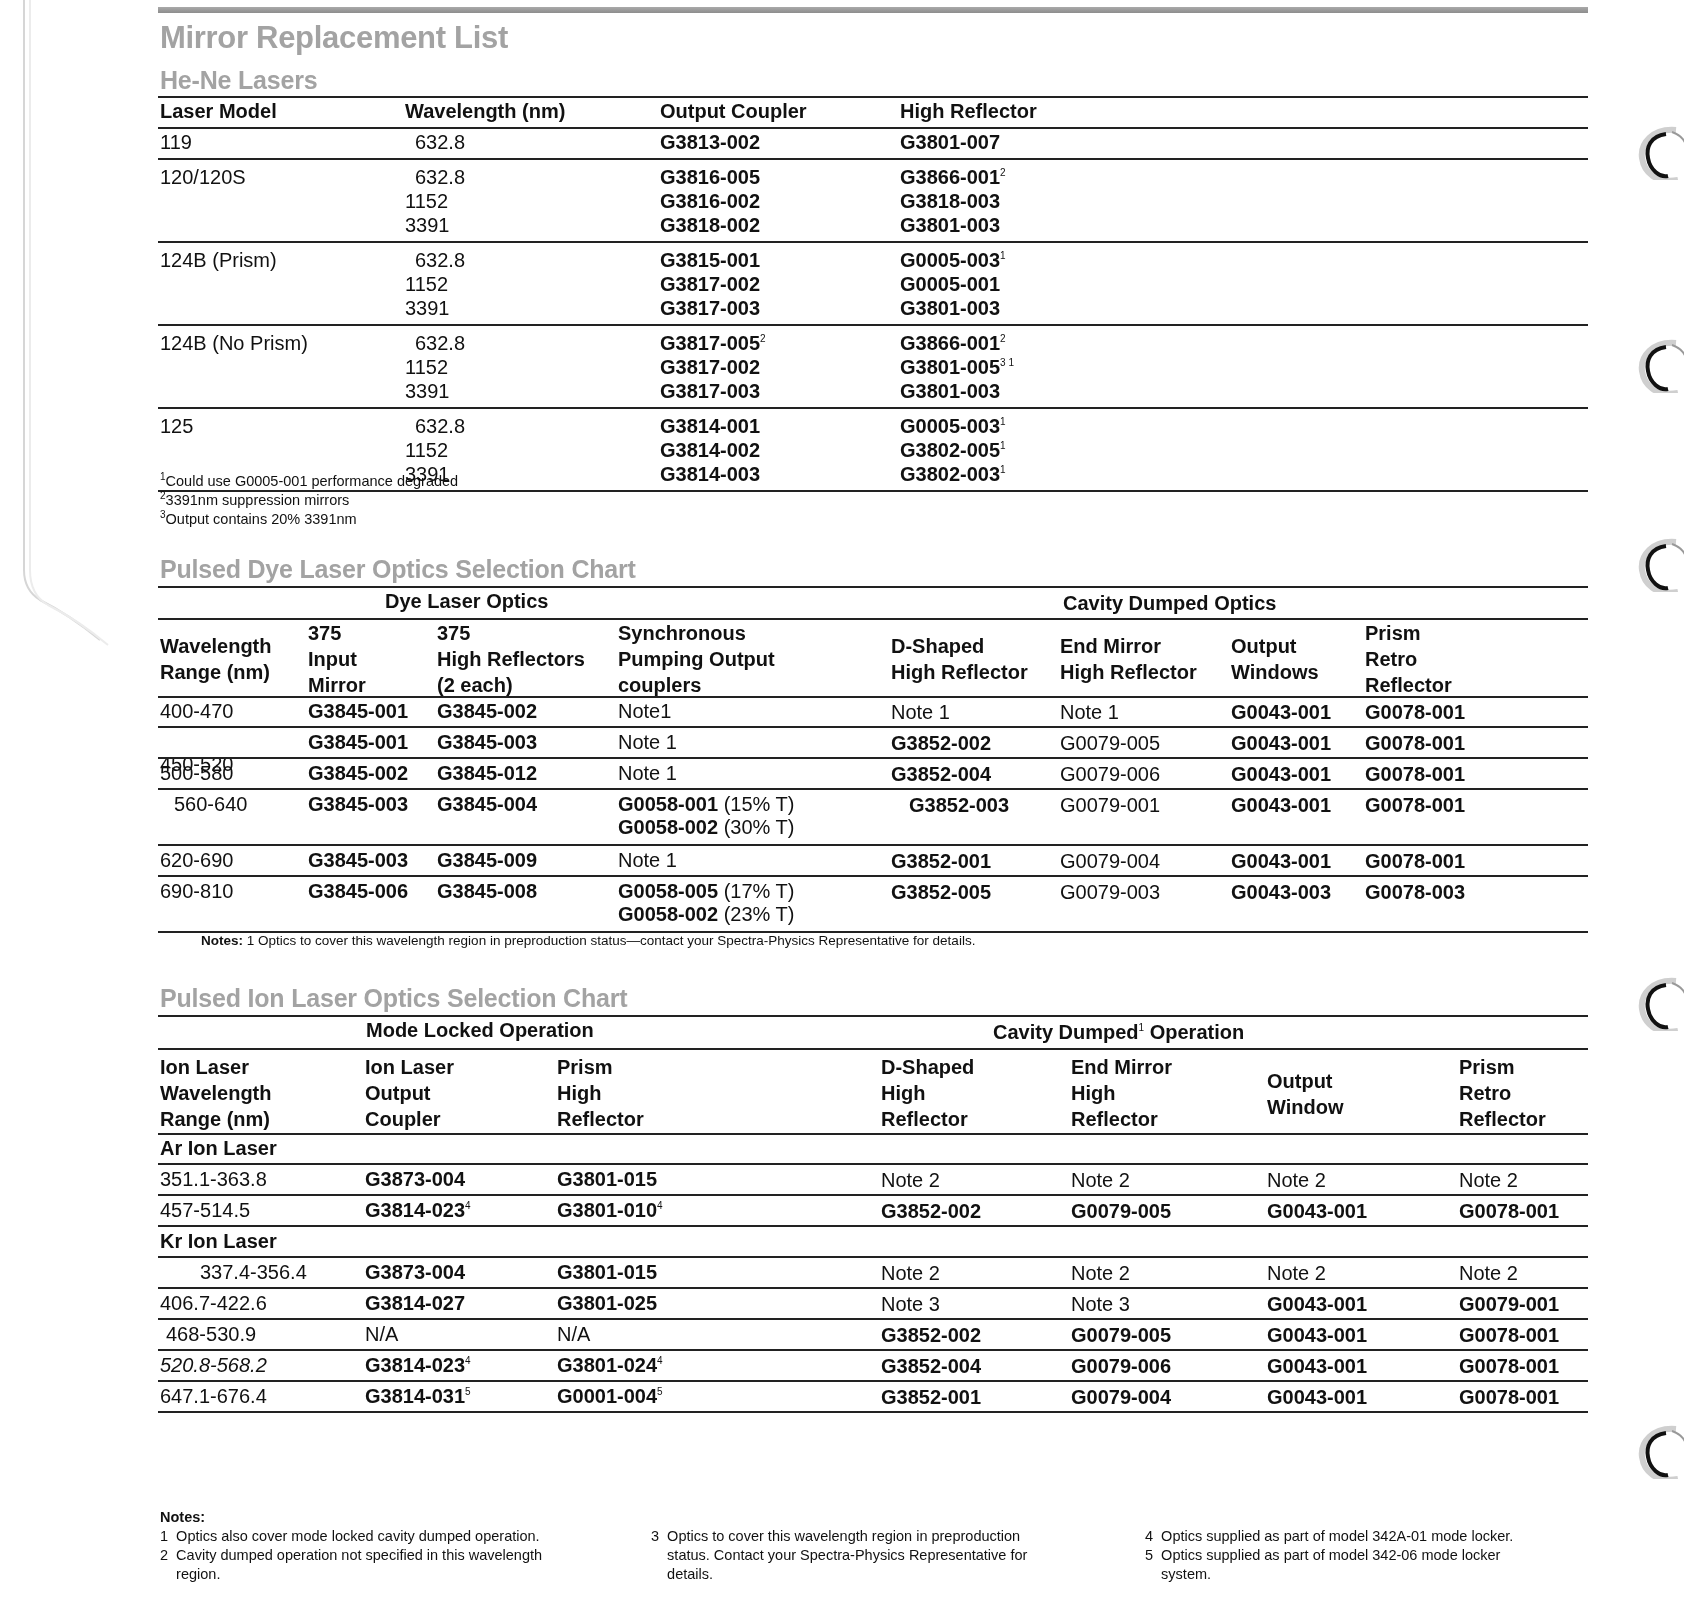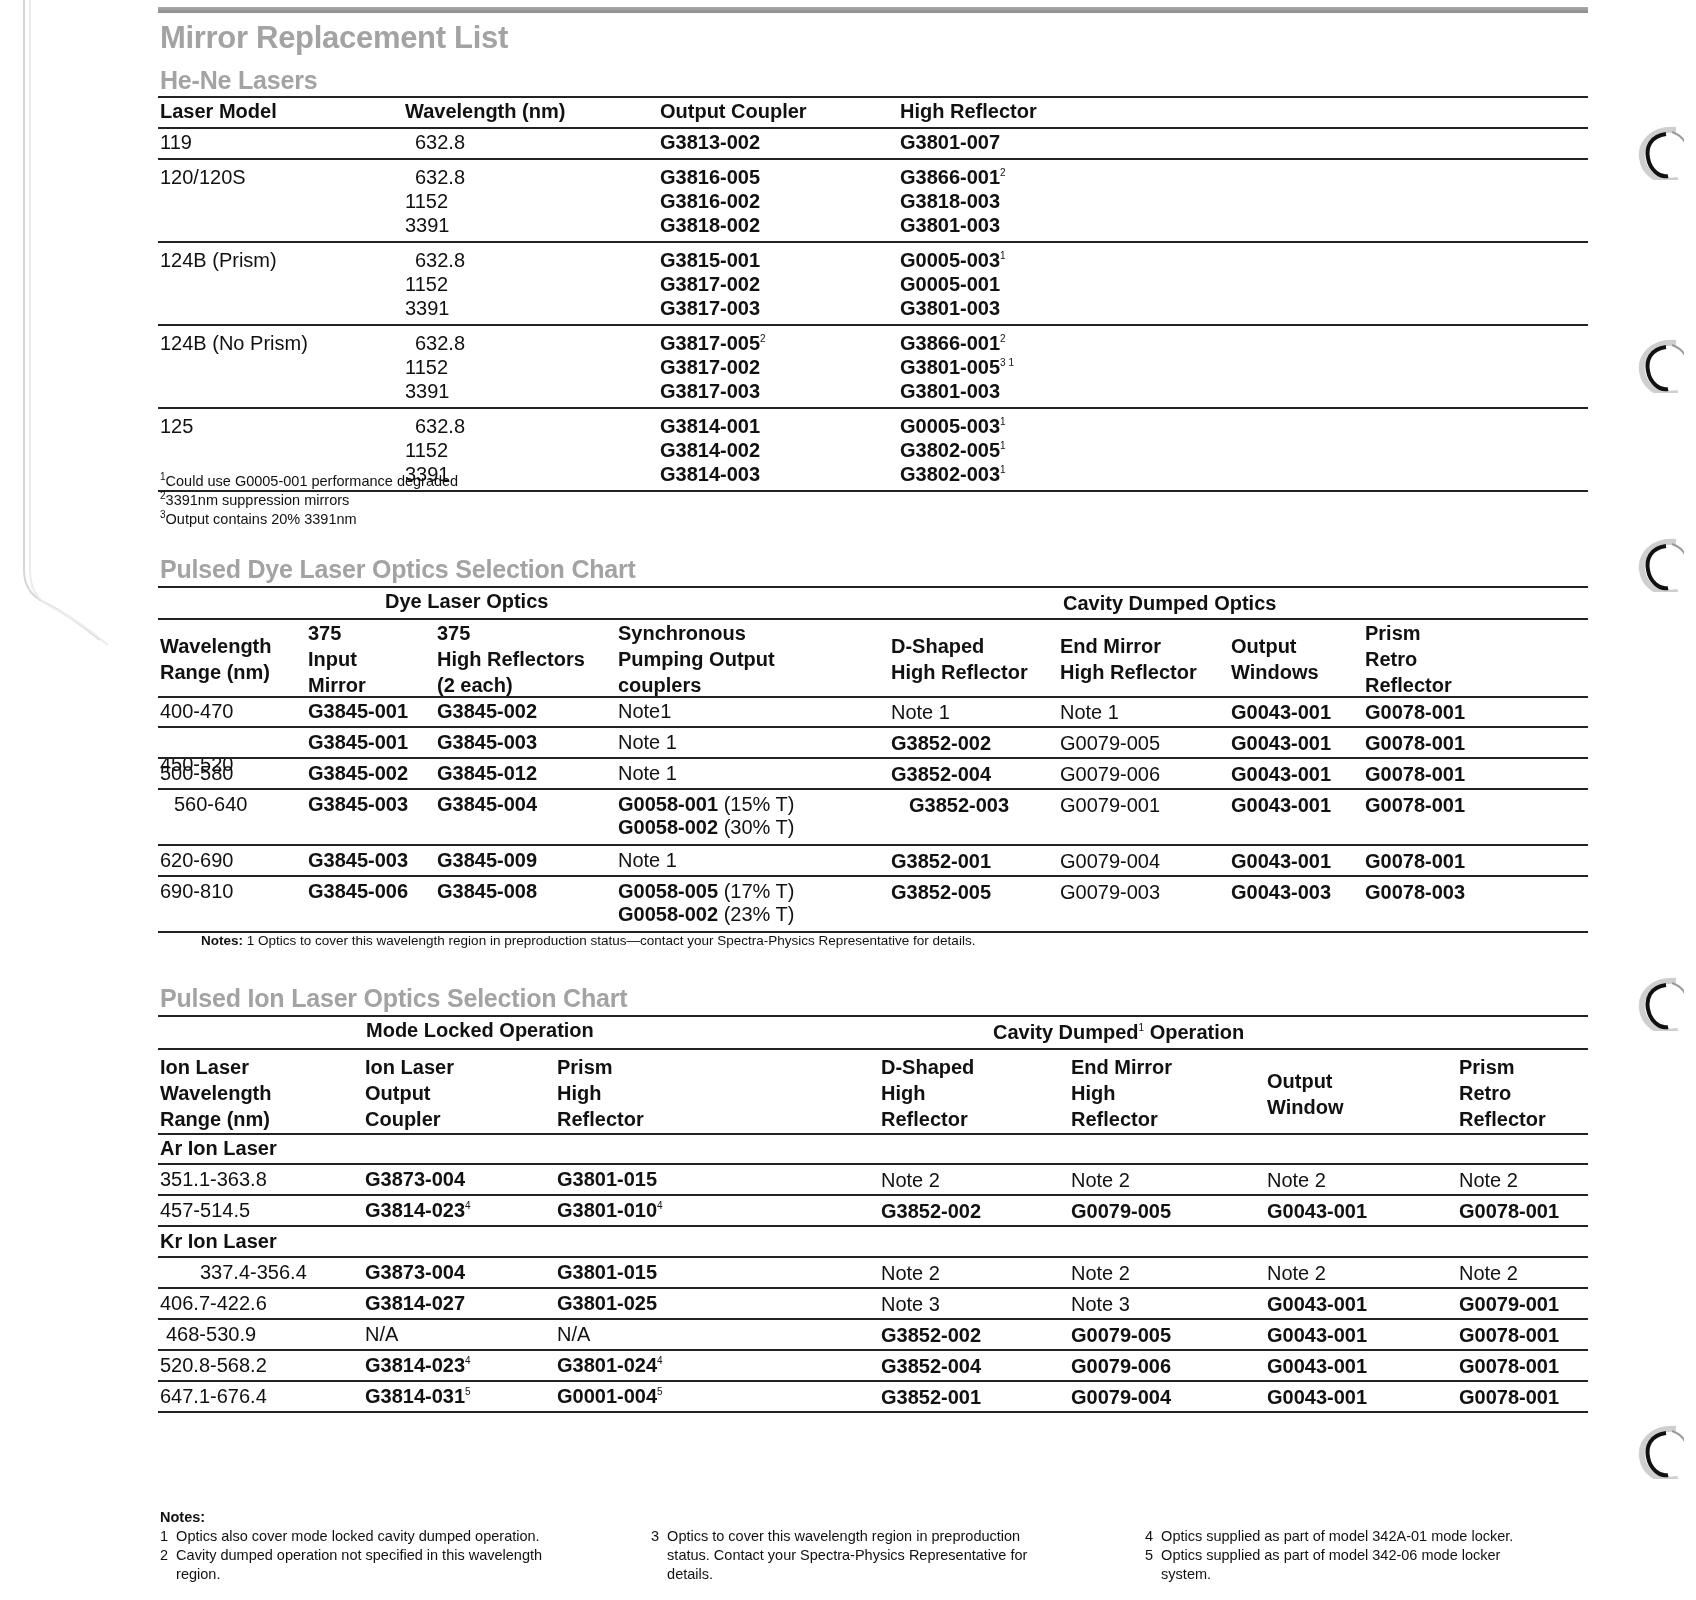--- a/index.html
+++ b/index.html
@@ -301,21 +301,21 @@
       <div class="txt b" style="left: 1301px; top: 1293px;">G0079-001</div>
       <div class="rule" style="top: 1318px;"></div>
       <div class="txt" style="left: 8px; top: 1323px; text-align: center;">468-530.9</div>
       <div class="txt" style="left: 207px; top: 1323px;">N/A</div>
       <div class="txt" style="left: 399px; top: 1323px;">N/A</div>
       <div class="txt b" style="left: 723px; top: 1324px;">G3852-002</div>
       <div class="txt b" style="left: 913px; top: 1324px;">G0079-005</div>
       <div class="txt b" style="left: 1109px; top: 1324px;">G0043-001</div>
       <div class="txt b" style="left: 1301px; top: 1324px;">G0078-001</div>
       <div class="rule" style="top: 1349px;"></div>
-      <div class="txt" style="left: 2px; top: 1354px;">520.8-568.2</div>
+      <div class="txt" style="left: 2px; top: 1354px; font-style: italic;">520.8-568.2</div>
       <div class="txt b" style="left: 207px; top: 1354px;">G3814-023<sup>4</sup></div>
       <div class="txt b" style="left: 399px; top: 1354px;">G3801-024<sup>4</sup></div>
       <div class="txt b" style="left: 723px; top: 1355px;">G3852-004</div>
       <div class="txt b" style="left: 913px; top: 1355px;">G0079-006</div>
       <div class="txt b" style="left: 1109px; top: 1355px;">G0043-001</div>
       <div class="txt b" style="left: 1301px; top: 1355px;">G0078-001</div>
       <div class="rule" style="top: 1380px;"></div>
       <div class="txt" style="left: 2px; top: 1385px;">647.1-676.4</div>
       <div class="txt b" style="left: 207px; top: 1385px;">G3814-031<sup>5</sup></div>
       <div class="txt b" style="left: 399px; top: 1385px;">G0001-004<sup>5</sup></div>

